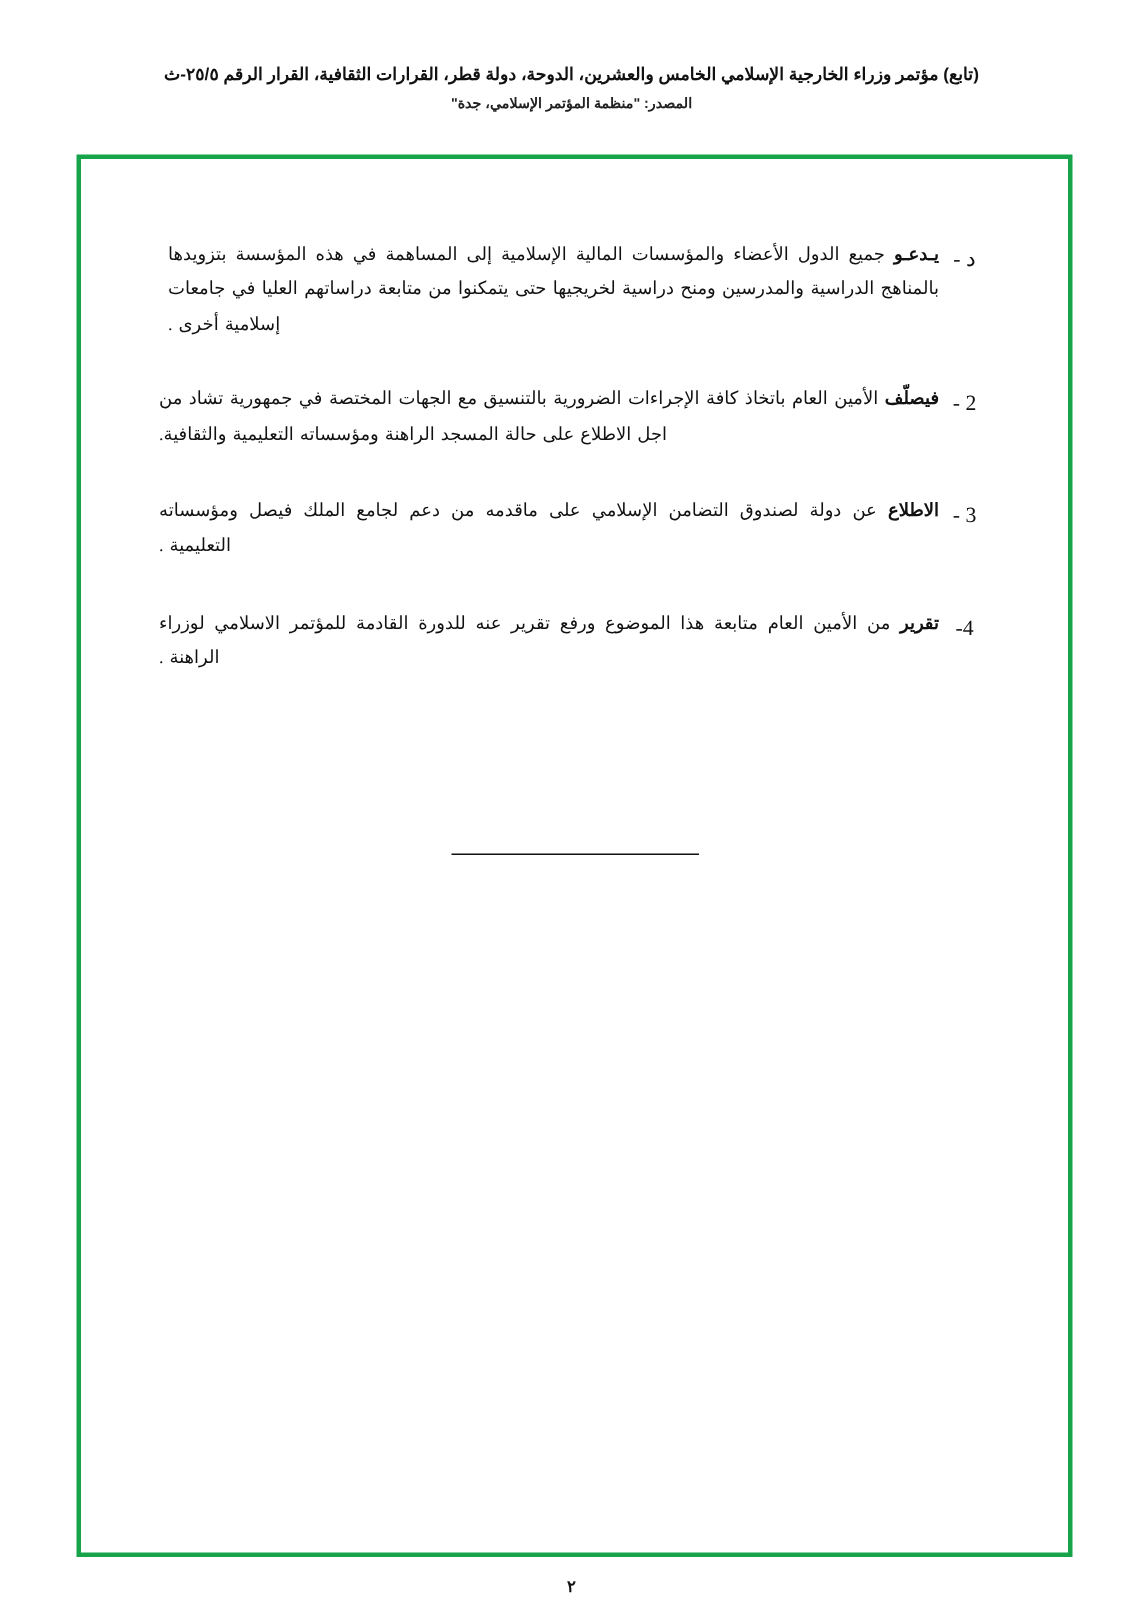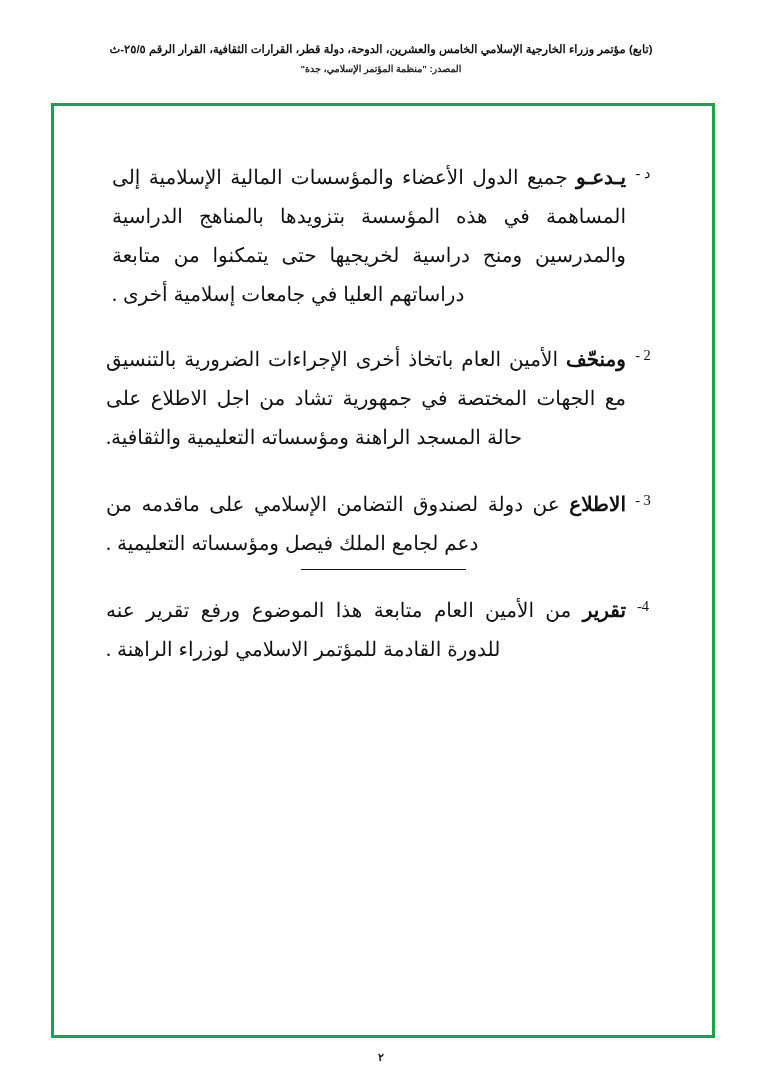--- a/index.html
+++ b/index.html
@@ -82,21 +82,21 @@
     text-align: center;
     font-size: 14.5px;
     line-height: 1.95;
     color: #111;
     font-family: "Liberation Serif", serif;
     white-space: nowrap;
     padding-top: 1px;
   }
   .clause-body {
     flex: 1 1 auto;
-    font-size: 20px;
+    font-size: 12px;
     line-height: 1.95;
     text-align: justify;
     text-align-last: left;
     color: #111;
     word-spacing: 1px;
   }
   .verb {
     font-weight: bold;
     letter-spacing: 1px;
   }
@@ -148,21 +148,21 @@
 
     <div class="content">
 
       <div class="clause first">
         <div class="clause-num">د  -</div>
         <div class="clause-body"><span class="verb">يـدعـو</span><span> جميع الدول الأعضاء والمؤسسات المالية الإسلامية إلى المساهمة في هذه المؤسسة بتزويدها بالمناهج الدراسية والمدرسين ومنح دراسية لخريجيها حتى يتمكنوا من متابعة دراساتهم العليا في جامعات إسلامية أخرى .</span></div>
       </div>
 
       <div class="clause c2">
         <div class="clause-num">2 -</div>
-        <div class="clause-body"><span class="verb">ومنحّف</span><span> الأمين العام باتخاذ أخرى الإجراءات الضرورية بالتنسيق مع  الجهات المختصة في جمهورية تشاد من اجل الاطلاع على حالة المسجد الراهنة ومؤسساته التعليمية والثقافية.</span></div>
+        <div class="clause-body"><span class="verb">فيصلّف</span><span> الأمين العام باتخاذ كافة الإجراءات الضرورية بالتنسيق مع  الجهات المختصة في جمهورية تشاد من اجل الاطلاع على حالة المسجد الراهنة ومؤسساته التعليمية والثقافية.</span></div>
       </div>
 
       <div class="clause c3">
         <div class="clause-num">3 -</div>
         <div class="clause-body"><span class="verb">الاطلاع</span><span> عن دولة لصندوق التضامن الإسلامي على ماقدمه من دعم لجامع الملك فيصل ومؤسساته التعليمية .</span></div>
       </div>
 
       <div class="clause c4">
         <div class="clause-num">4-</div>
         <div class="clause-body"><span class="verb">تقرير</span><span> من الأمين العام متابعة هذا الموضوع ورفع تقرير عنه للدورة القادمة للمؤتمر الاسلامي لوزراء الراهنة .</span></div>

